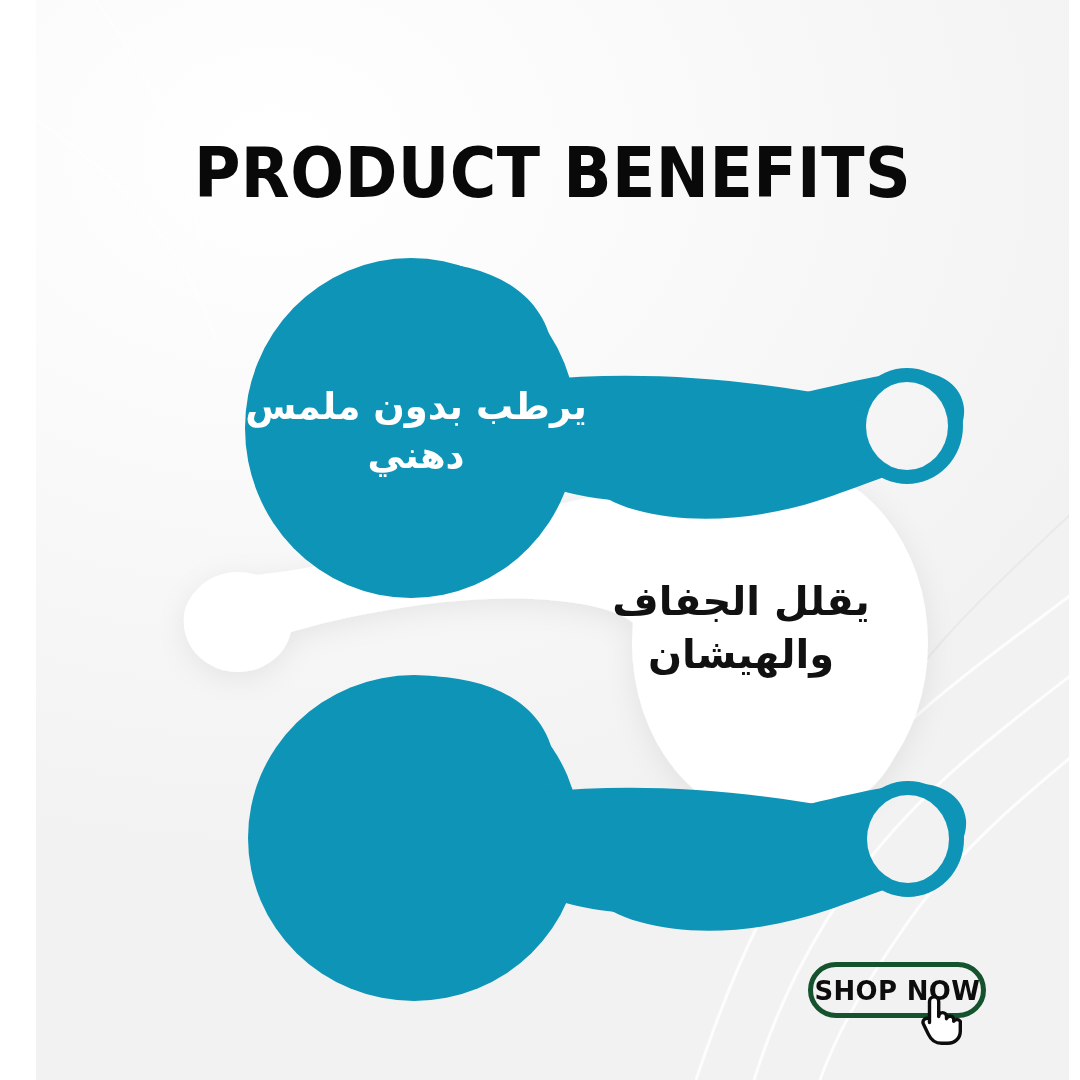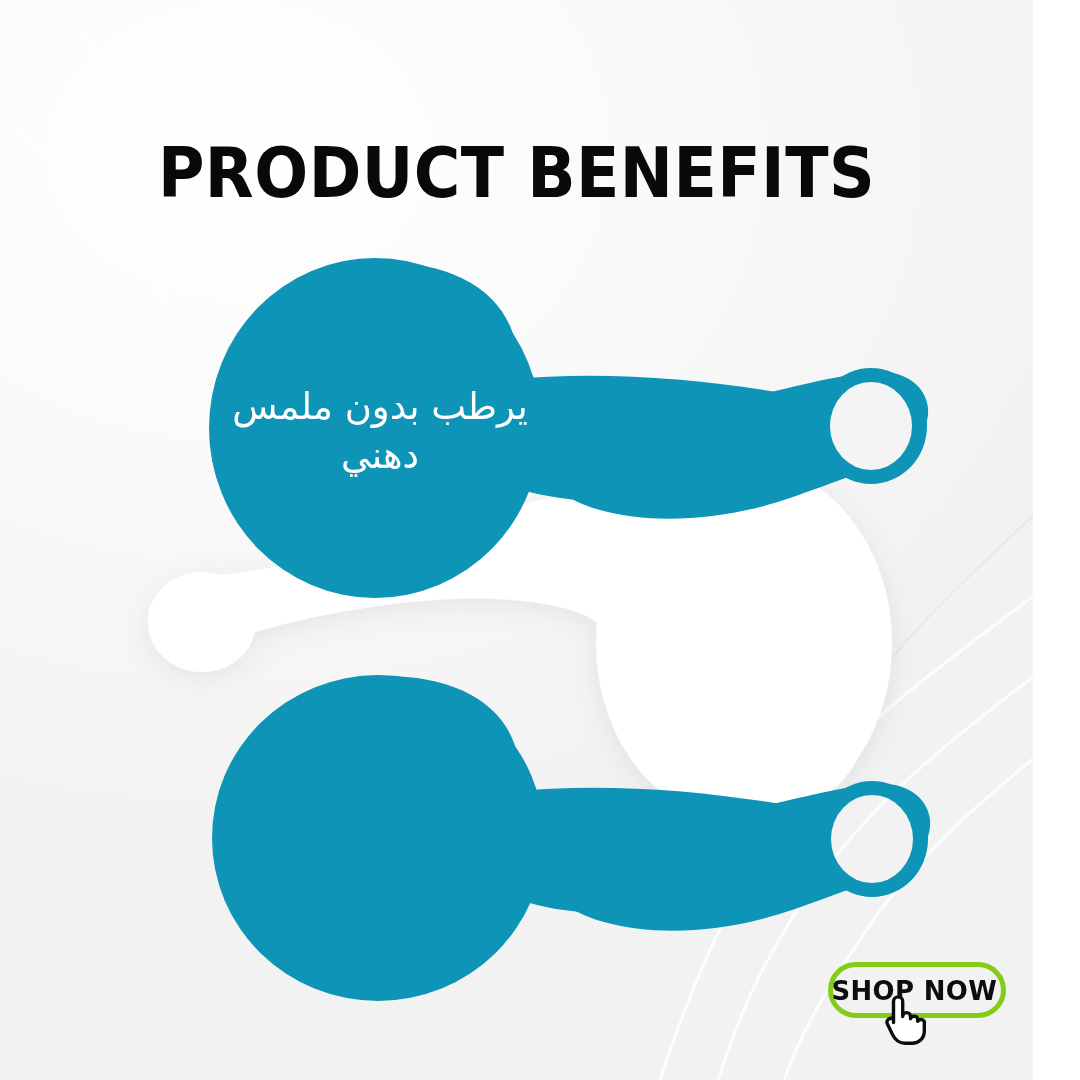--- a/index.html
+++ b/index.html
@@ -7,20 +7,21 @@
     padding: 0;
     background: #ffffff;
   }
   #poster {
     position: relative;
     width: 1033px;
     height: 1080px;
     overflow: hidden;
     font-family: "DejaVu Sans", "Liberation Sans", sans-serif;
     background: #f6f6f6;
+    margin-left: 36px;
   }
   .bg-layer {
     position: absolute;
     inset: 0;
     width: 1080px;
     height: 1080px;
   }
   .bg-base {
     background:
       radial-gradient(ellipse 900px 700px at 22% 14%, #ffffff 0%, #fafafa 42%, #f2f2f2 100%),
@@ -46,21 +47,21 @@
     position: absolute;
     inset: 0;
     width: 1080px;
     height: 1080px;
   }
   .benefit-text {
     position: absolute;
     text-align: center;
     direction: rtl;
     font-family: "DejaVu Sans", "Liberation Sans", sans-serif;
-    font-weight: 400;
+    font-weight: 700;
     line-height: 1.32;
     white-space: pre-line;
   }
   .benefit-text.on-teal { color: #ffffff; }
   .benefit-text.on-white { color: #111111; }
 
   #benefit-text-1 {
     left: 200px; top: 383px; width: 360px;
     font-size: 37px;
   }
@@ -68,30 +69,30 @@
     left: 540px; top: 575px; width: 330px;
     font-size: 40px;
   }
   #benefit-text-3 {
     left: 196px; top: 786px; width: 372px;
     font-size: 35px;
   }
 
   #shop-now-button {
     position: absolute;
-    left: 828px;
+    left: 772px;
     top: 962px;
     width: 178px;
     height: 56px;
-    border: 5px solid #84cc16;
+    border: 5px solid #14532d;
     border-radius: 30px;
     background: transparent;
     display: flex;
     align-items: center;
-    justify-content: flex-end;
+    justify-content: center;
     box-sizing: border-box;
   }
   #shop-now-label {
     font-family: "DejaVu Sans", "Liberation Sans", sans-serif;
     font-weight: 700;
     font-size: 27px;
     letter-spacing: 0.4px;
     color: #0d0d0d;
     transform: scaleX(0.96);
     white-space: nowrap;
@@ -214,20 +215,22 @@
         C 614 920, 544 912, 504 894
         Z"></path>
     </g>
   </svg>
 
   <div id="poster-title">PRODUCT BENEFITS</div>
 
   <div class="benefit-text on-teal" id="benefit-text-1">يرطب بدون ملمس
 دهني</div>
 
+  <div class="benefit-text on-white" id="benefit-text-2">يقلل الجفاف
+والهيشان</div>
 
 
   <div id="shop-now-button">
     <span id="shop-now-label">SHOP NOW</span>
   </div>
 
   <svg id="cursor-hand-icon" viewBox="0 0 46 54" aria-hidden="true">
     <path fill="#ffffff" stroke="#0d0d0d" stroke-width="3.4" stroke-linejoin="round" stroke-linecap="round" d="M13.5 29.5 V 8.5
          a 4.6 4.6 0 0 1 9.2 0
          V 23.5

